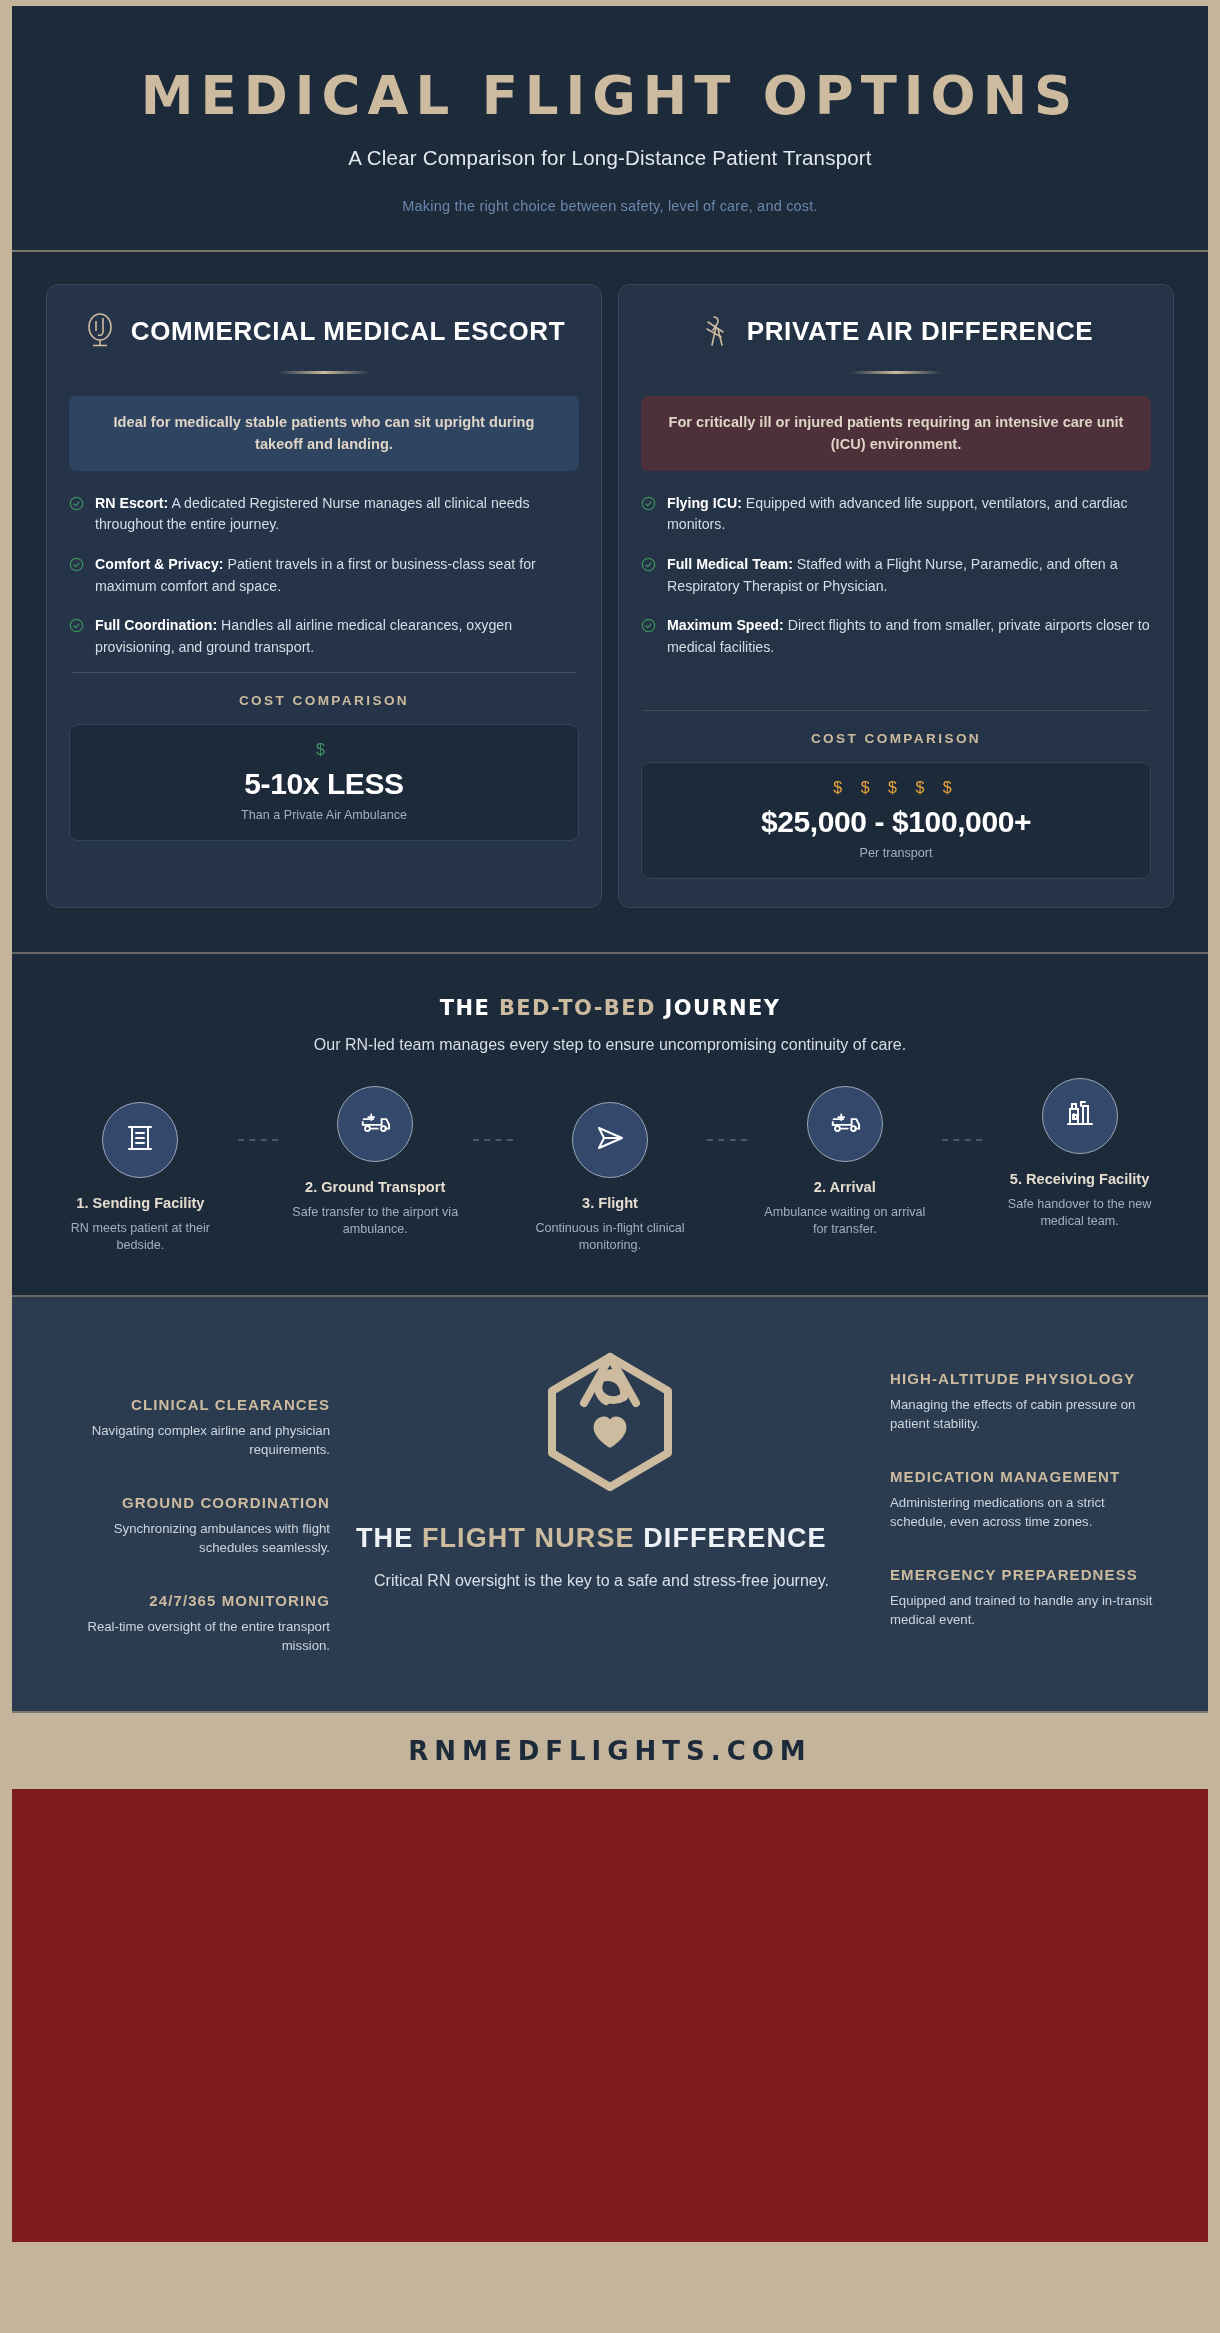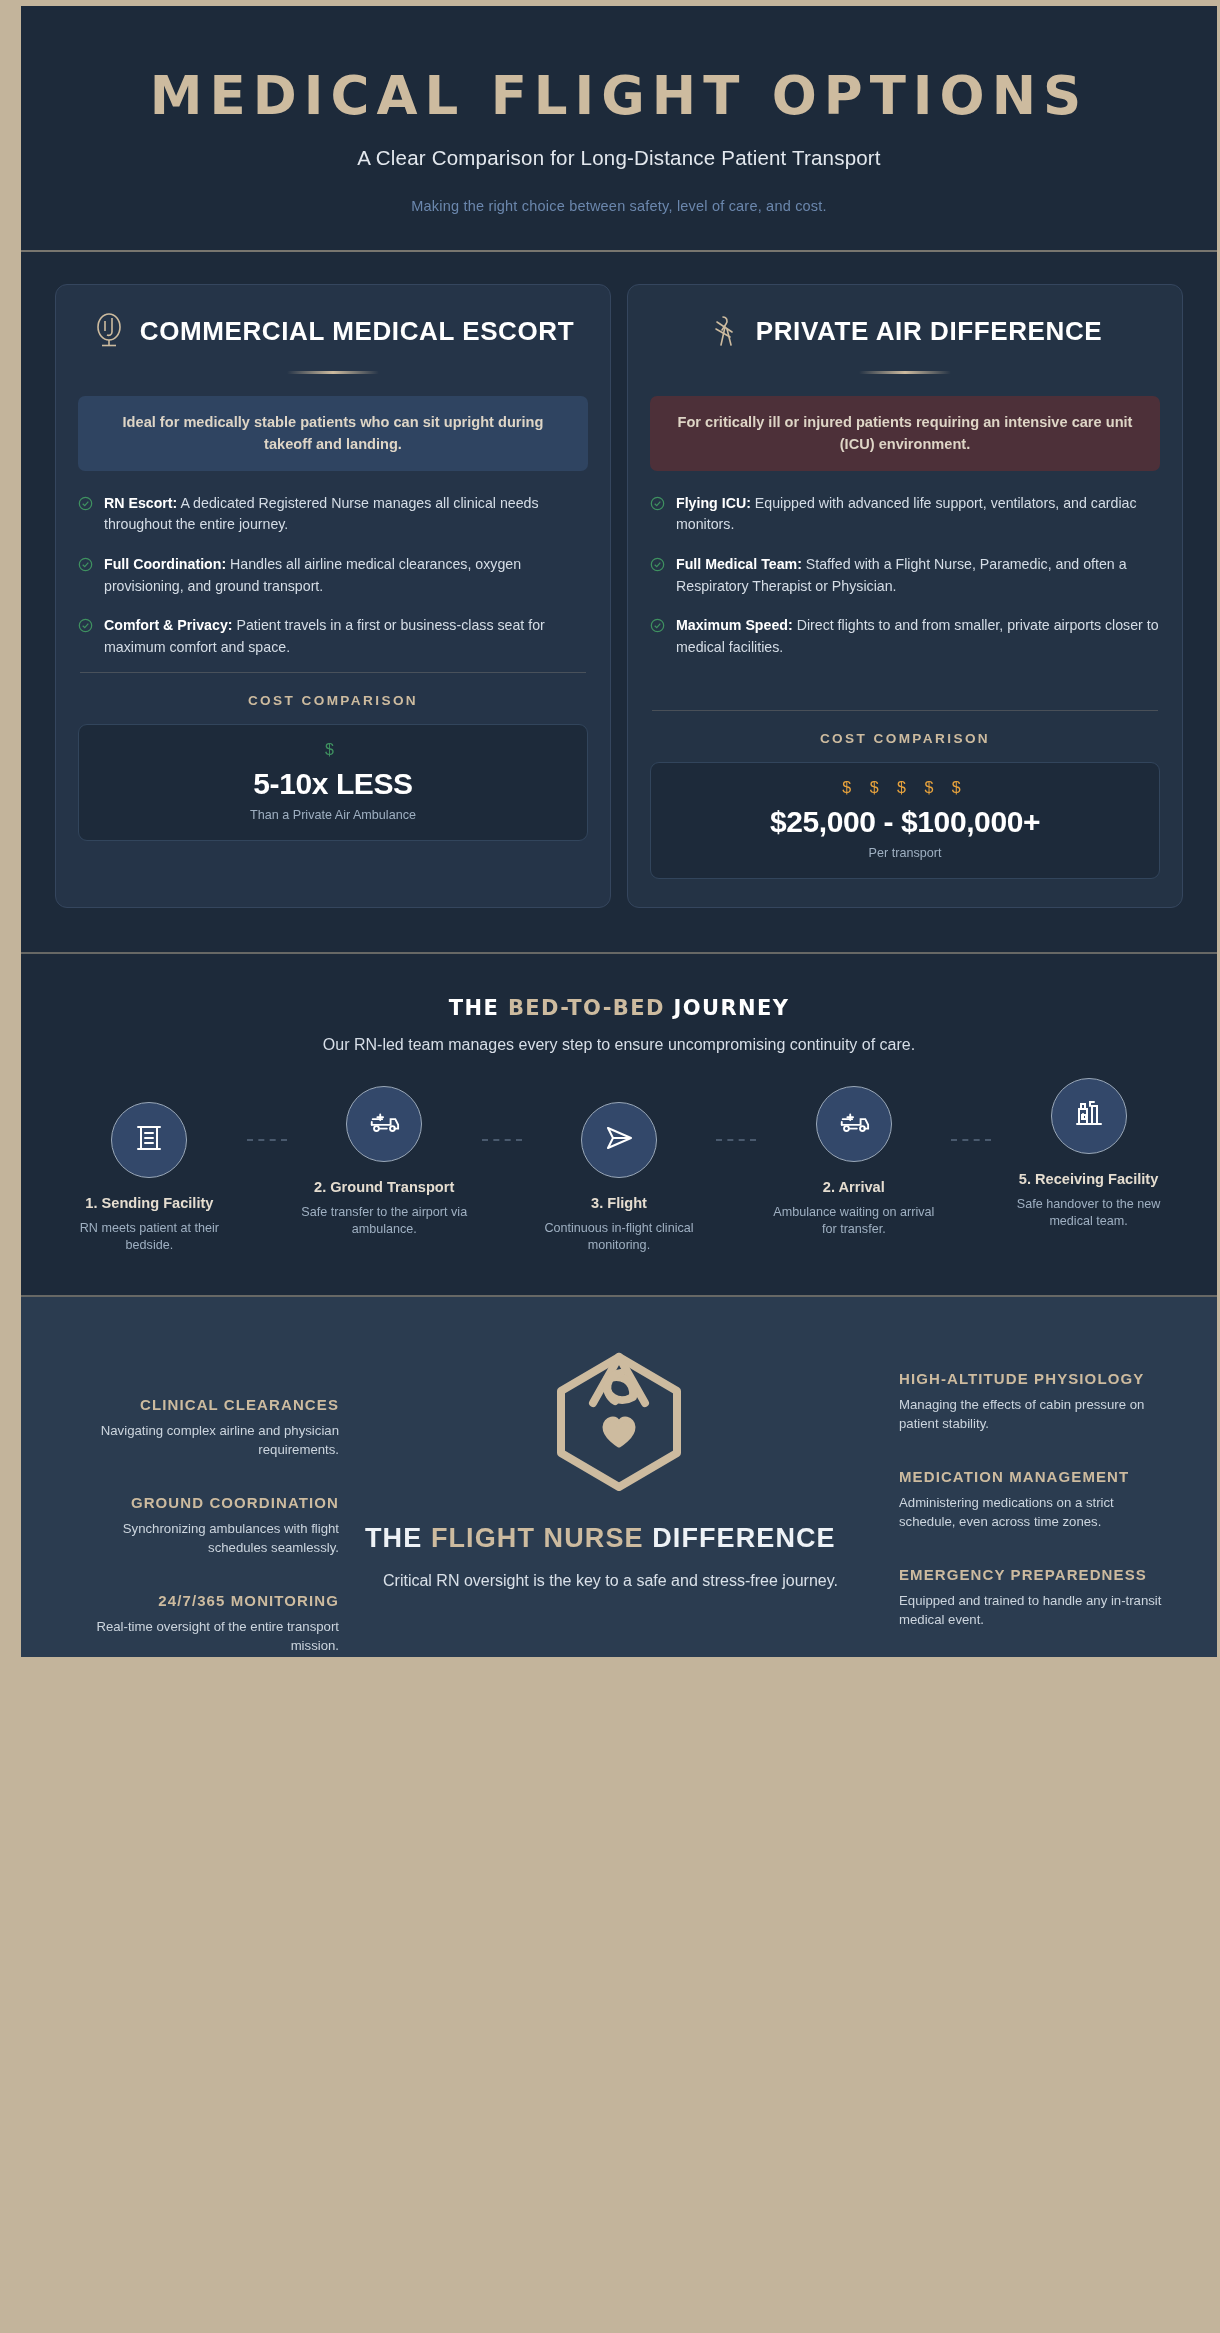--- a/index.html
+++ b/index.html
@@ -9,22 +9,22 @@
   }
   .page {
     width: 1220px;
     height: 2333px;
     position: relative;
     background: #c3b49b;
     overflow: hidden;
   }
   .sheet {
     position: absolute;
-    left: 21px; top: 6px;
-    width: 1196px; height: 1651px;
+    left: 12px; top: 6px;
+    width: 1196px; height: 2236px;
     background: #7f1d1d;
     overflow: hidden;
   }
 
   
   .header {
     background: #1d2a3a;
     padding: 62px 40px 36px;
     text-align: center;
     border-bottom: 2px solid #8d8madd;
@@ -344,32 +344,32 @@
           </div>
         </div>
         <div class="feat">
           <span class="check">
             <svg width="15" height="15" viewBox="0 0 16 16" fill="none" stroke="#3f9160" stroke-width="1.3">
               <circle cx="8" cy="8" r="6.6"></circle>
                   <path d="M5 8.2 L7.2 10.3 L11 6"></path>
             </svg>
           </span>
           <div class="feat-text">
-            <b>Full Coordination:</b><span> Handles all airline medical clearances, oxygen provisioning, and ground transport.</span>
+            <b>Comfort &amp; Privacy:</b><span> Patient travels in a first or business-class seat for maximum comfort and space.</span>
           </div>
         </div>
         <div class="feat">
           <span class="check">
             <svg width="15" height="15" viewBox="0 0 16 16" fill="none" stroke="#3f9160" stroke-width="1.3">
               <circle cx="8" cy="8" r="6.6"></circle>
                   <path d="M5 8.2 L7.2 10.3 L11 6"></path>
             </svg>
           </span>
           <div class="feat-text">
-            <b>Comfort &amp; Privacy:</b><span> Patient travels in a first or business-class seat for maximum comfort and space.</span>
+            <b>Full Coordination:</b><span> Handles all airline medical clearances, oxygen provisioning, and ground transport.</span>
           </div>
         </div>
       </div>
 
       <div class="divider"></div>
       <div class="cost-label">COST COMPARISON</div>
       <div class="cost-box">
         <div class="cost-icons green">$</div>
         <div class="cost-amount">5-10x LESS</div>
         <div class="cost-sub">Than a Private Air Ambulance</div>

